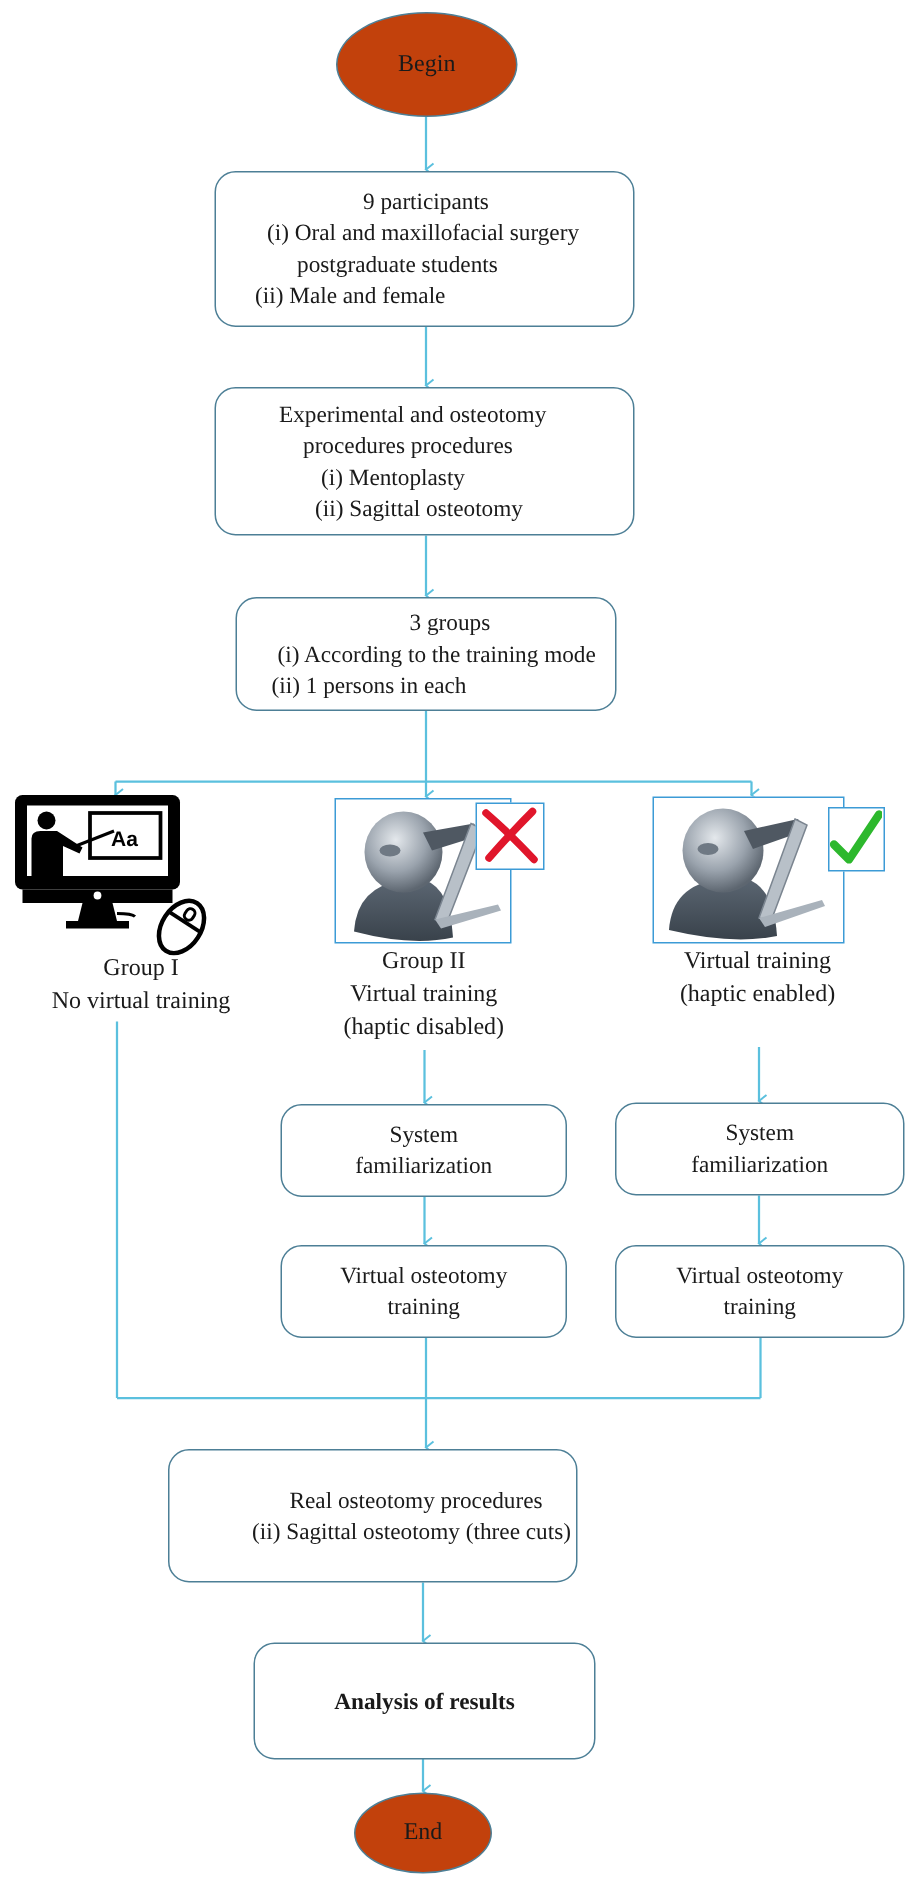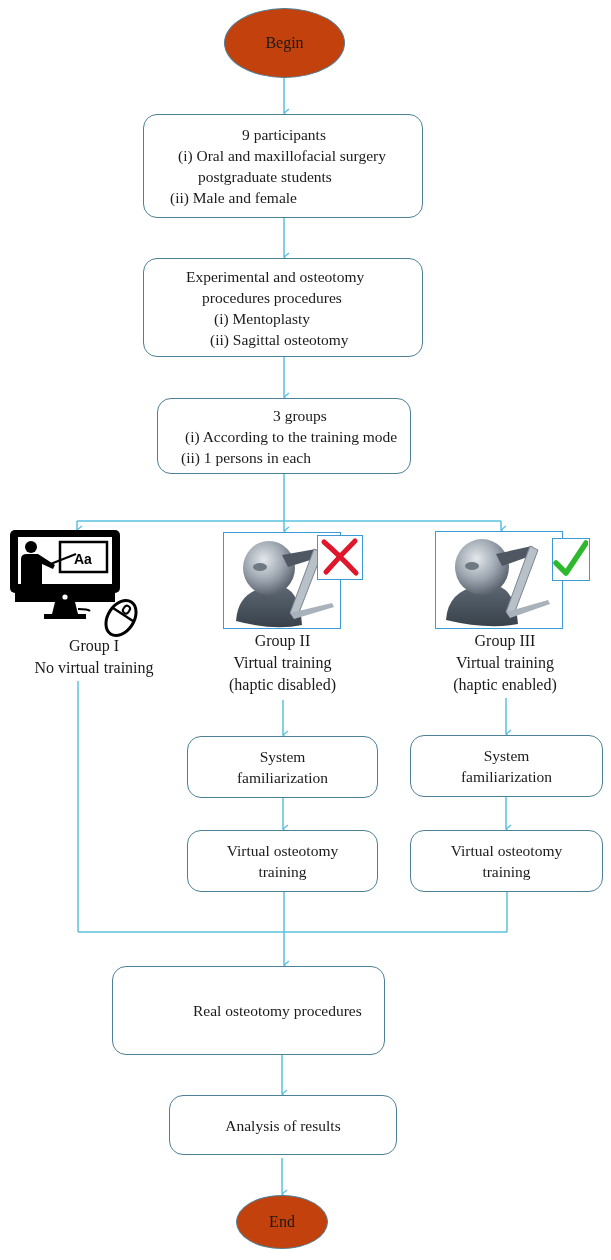--- a/index.html
+++ b/index.html
@@ -149,21 +149,20 @@
     <path d="M94 14 L102 18 L78 82 L70 80 Z" fill="#b8c0c8" stroke="#7b8590" stroke-width="1"></path>
     <path d="M70 80 L112 68 L114 72 L74 86 Z" fill="#a9b2bb"></path>
   </svg>
 </div>
 <div class="badge" style="left:552px;top:538px;width:38px;height:43px;">
   <svg width="35" height="40" viewBox="0 0 35 40">
     <path d="M3 24 L13 34 L33 4" stroke="#2db82d" stroke-width="5.5" fill="none" stroke-linecap="round" stroke-linejoin="round"></path>
   </svg>
 </div>
 <div class="lbl" style="left:420px;top:630px;width:170px;">
-  <div>Group III</div>
   <div>Virtual training</div>
   <div>(haptic enabled)</div>
 </div>
 
 <div class="node center" style="left:187px;top:736px;width:191px;height:62px;">
   <span class="line">System</span>
   <span class="line">familiarization</span>
 </div>
 <div class="node center" style="left:187px;top:830px;width:191px;height:62px;">
   <span class="line">Virtual osteotomy</span>
@@ -174,21 +173,22 @@
   <span class="line">System</span>
   <span class="line">familiarization</span>
 </div>
 <div class="node center" style="left:410px;top:830px;width:193px;height:62px;">
   <span class="line">Virtual osteotomy</span>
   <span class="line">training</span>
 </div>
 
 <div class="node" style="left:112px;top:966px;width:273px;height:89px;padding-left:55px;">
   <span class="line" style="padding-left:25px;">Real osteotomy procedures</span>
+  <span class="line">(ii) Sagittal osteotomy (three cuts)</span>
 </div>
 
-<div class="node center" style="left:169px;top:1095px;width:228px;height:60px;">
+<div class="node center" style="left:169px;top:1095px;width:228px;height:78px;font-weight:bold;">
   <span class="line">Analysis of results</span>
 </div>
 
 <div class="ellipse" style="left:236px;top:1195px;width:92px;height:54px;">
   <span>End</span>
 </div>
 
 </body></html>

